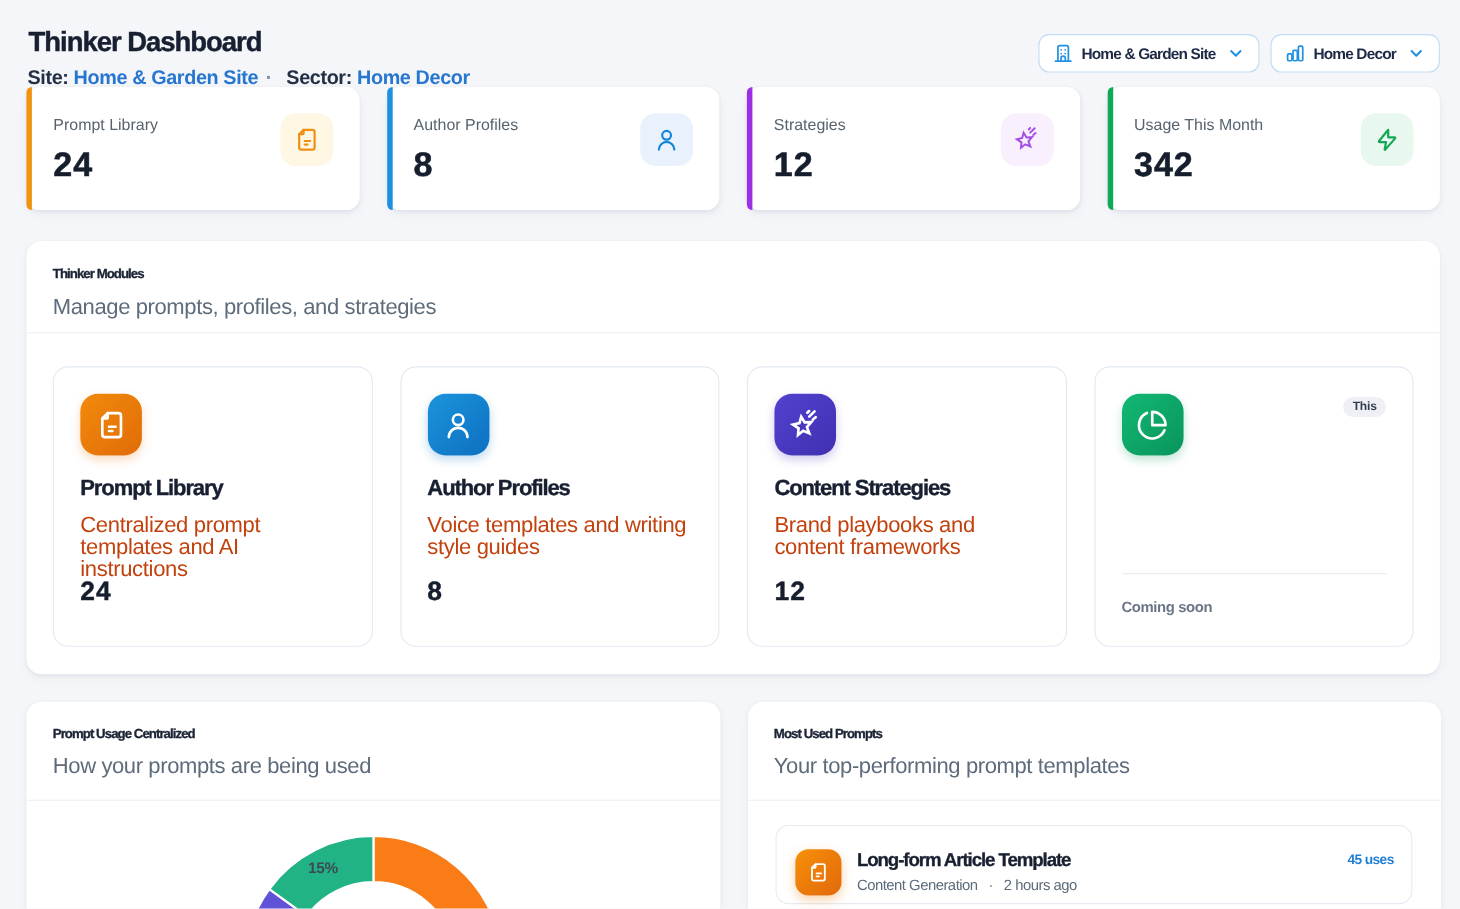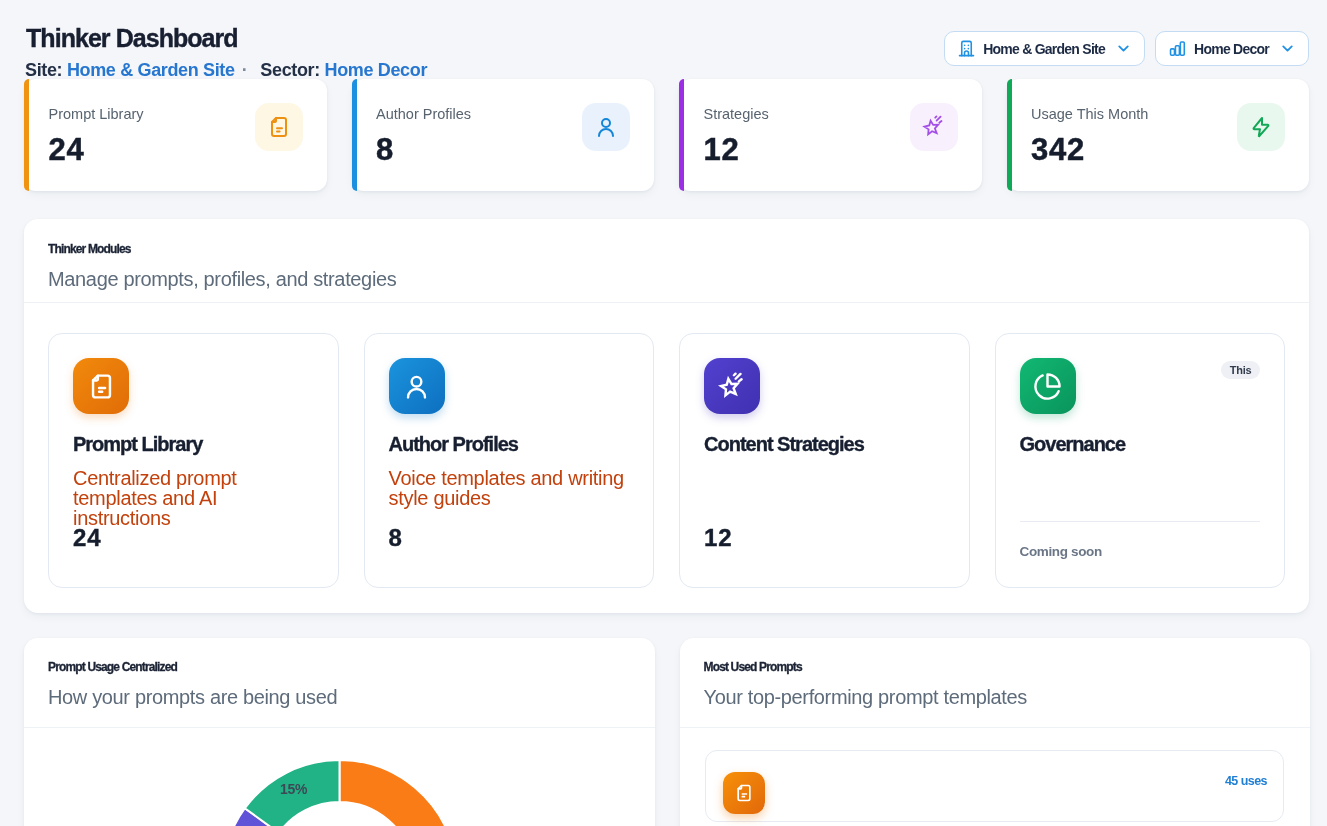--- a/index.html
+++ b/index.html
@@ -198,31 +198,31 @@
       <div class="cnt">8</div>
     </div>
     <div class="modcard">
       <div class="tile" style="background:linear-gradient(135deg,#5241cf,#4030b0); --ts:rgba(80,60,190,.26)">
         <svg width="29" height="29" viewBox="0 0 24 24" fill="none" stroke="#fff" stroke-width="2" stroke-linecap="round" stroke-linejoin="round">
           <path d="M8.58 5.67 L11.17 9.94 L16.16 9.7 L12.9 13.48 L14.67 18.15 L10.07 16.22 L6.17 19.35 L6.59 14.37 L2.41 11.63 L7.27 10.49 Z" stroke-linejoin="miter"></path>
           <path d="M14.6 5.6l4.0-4.0M17.3 7.8l2.2-1.8M13.2 2.7l1.3-1.3"></path>
         </svg>
       </div>
       <h3>Content Strategies</h3>
+      <p>Brand playbooks and content frameworks</p>
       <div class="cnt">12</div>
     </div>
     <div class="modcard">
       <div class="tile" style="background:linear-gradient(135deg,#12b873,#09945c); --ts:rgba(16,160,100,.26)">
         <svg width="29" height="29" viewBox="0 0 24 24" fill="none" stroke="#fff" stroke-width="2" stroke-linecap="round" stroke-linejoin="round">
           <path d="M21.21 15.89A10 10 0 1 1 8 2.83"></path>
           <path d="M22 12A10 10 0 0 0 12 2v10z"></path>
         </svg>
       </div>
       <div class="soon">This</div>
-      <h3>Governance</h3>
       <div class="mod-div"></div>
       <div class="coming">Coming soon</div>
     </div>
   </div>
 </div>
 
 <div class="section" id="chartcard">
   <div class="sec-title">Prompt Usage Centralized</div>
   <div class="sec-sub">How your prompts are being used</div>
   <div class="sec-div"></div>
@@ -244,16 +244,20 @@
   <div class="sec-div"></div>
   <div class="pitem">
     <div class="row">
       <div class="ptile">
         <svg width="20" height="20" viewBox="0 0 24 24" fill="none" stroke="#fff" stroke-width="2" stroke-linecap="round" stroke-linejoin="round">
           <path d="M9 3h8a2 2 0 0 1 2 2v14a2 2 0 0 1-2 2H7a2 2 0 0 1-2-2V7z"></path>
           <path d="M9 3v3a1 1 0 0 1-1 1H5"></path>
           <path d="M10 13.2h5M10 16.4h2.6"></path>
         </svg>
       </div>
+      <div class="pmeta">
+        <div class="t">Long-form Article Template</div>
+        <div class="s">Content Generation&nbsp;&nbsp;&nbsp;·&nbsp;&nbsp;&nbsp;2 hours ago</div>
+      </div>
       <div class="uses">45 uses</div>
     </div>
   </div>
 </div>
 
 </body></html>

